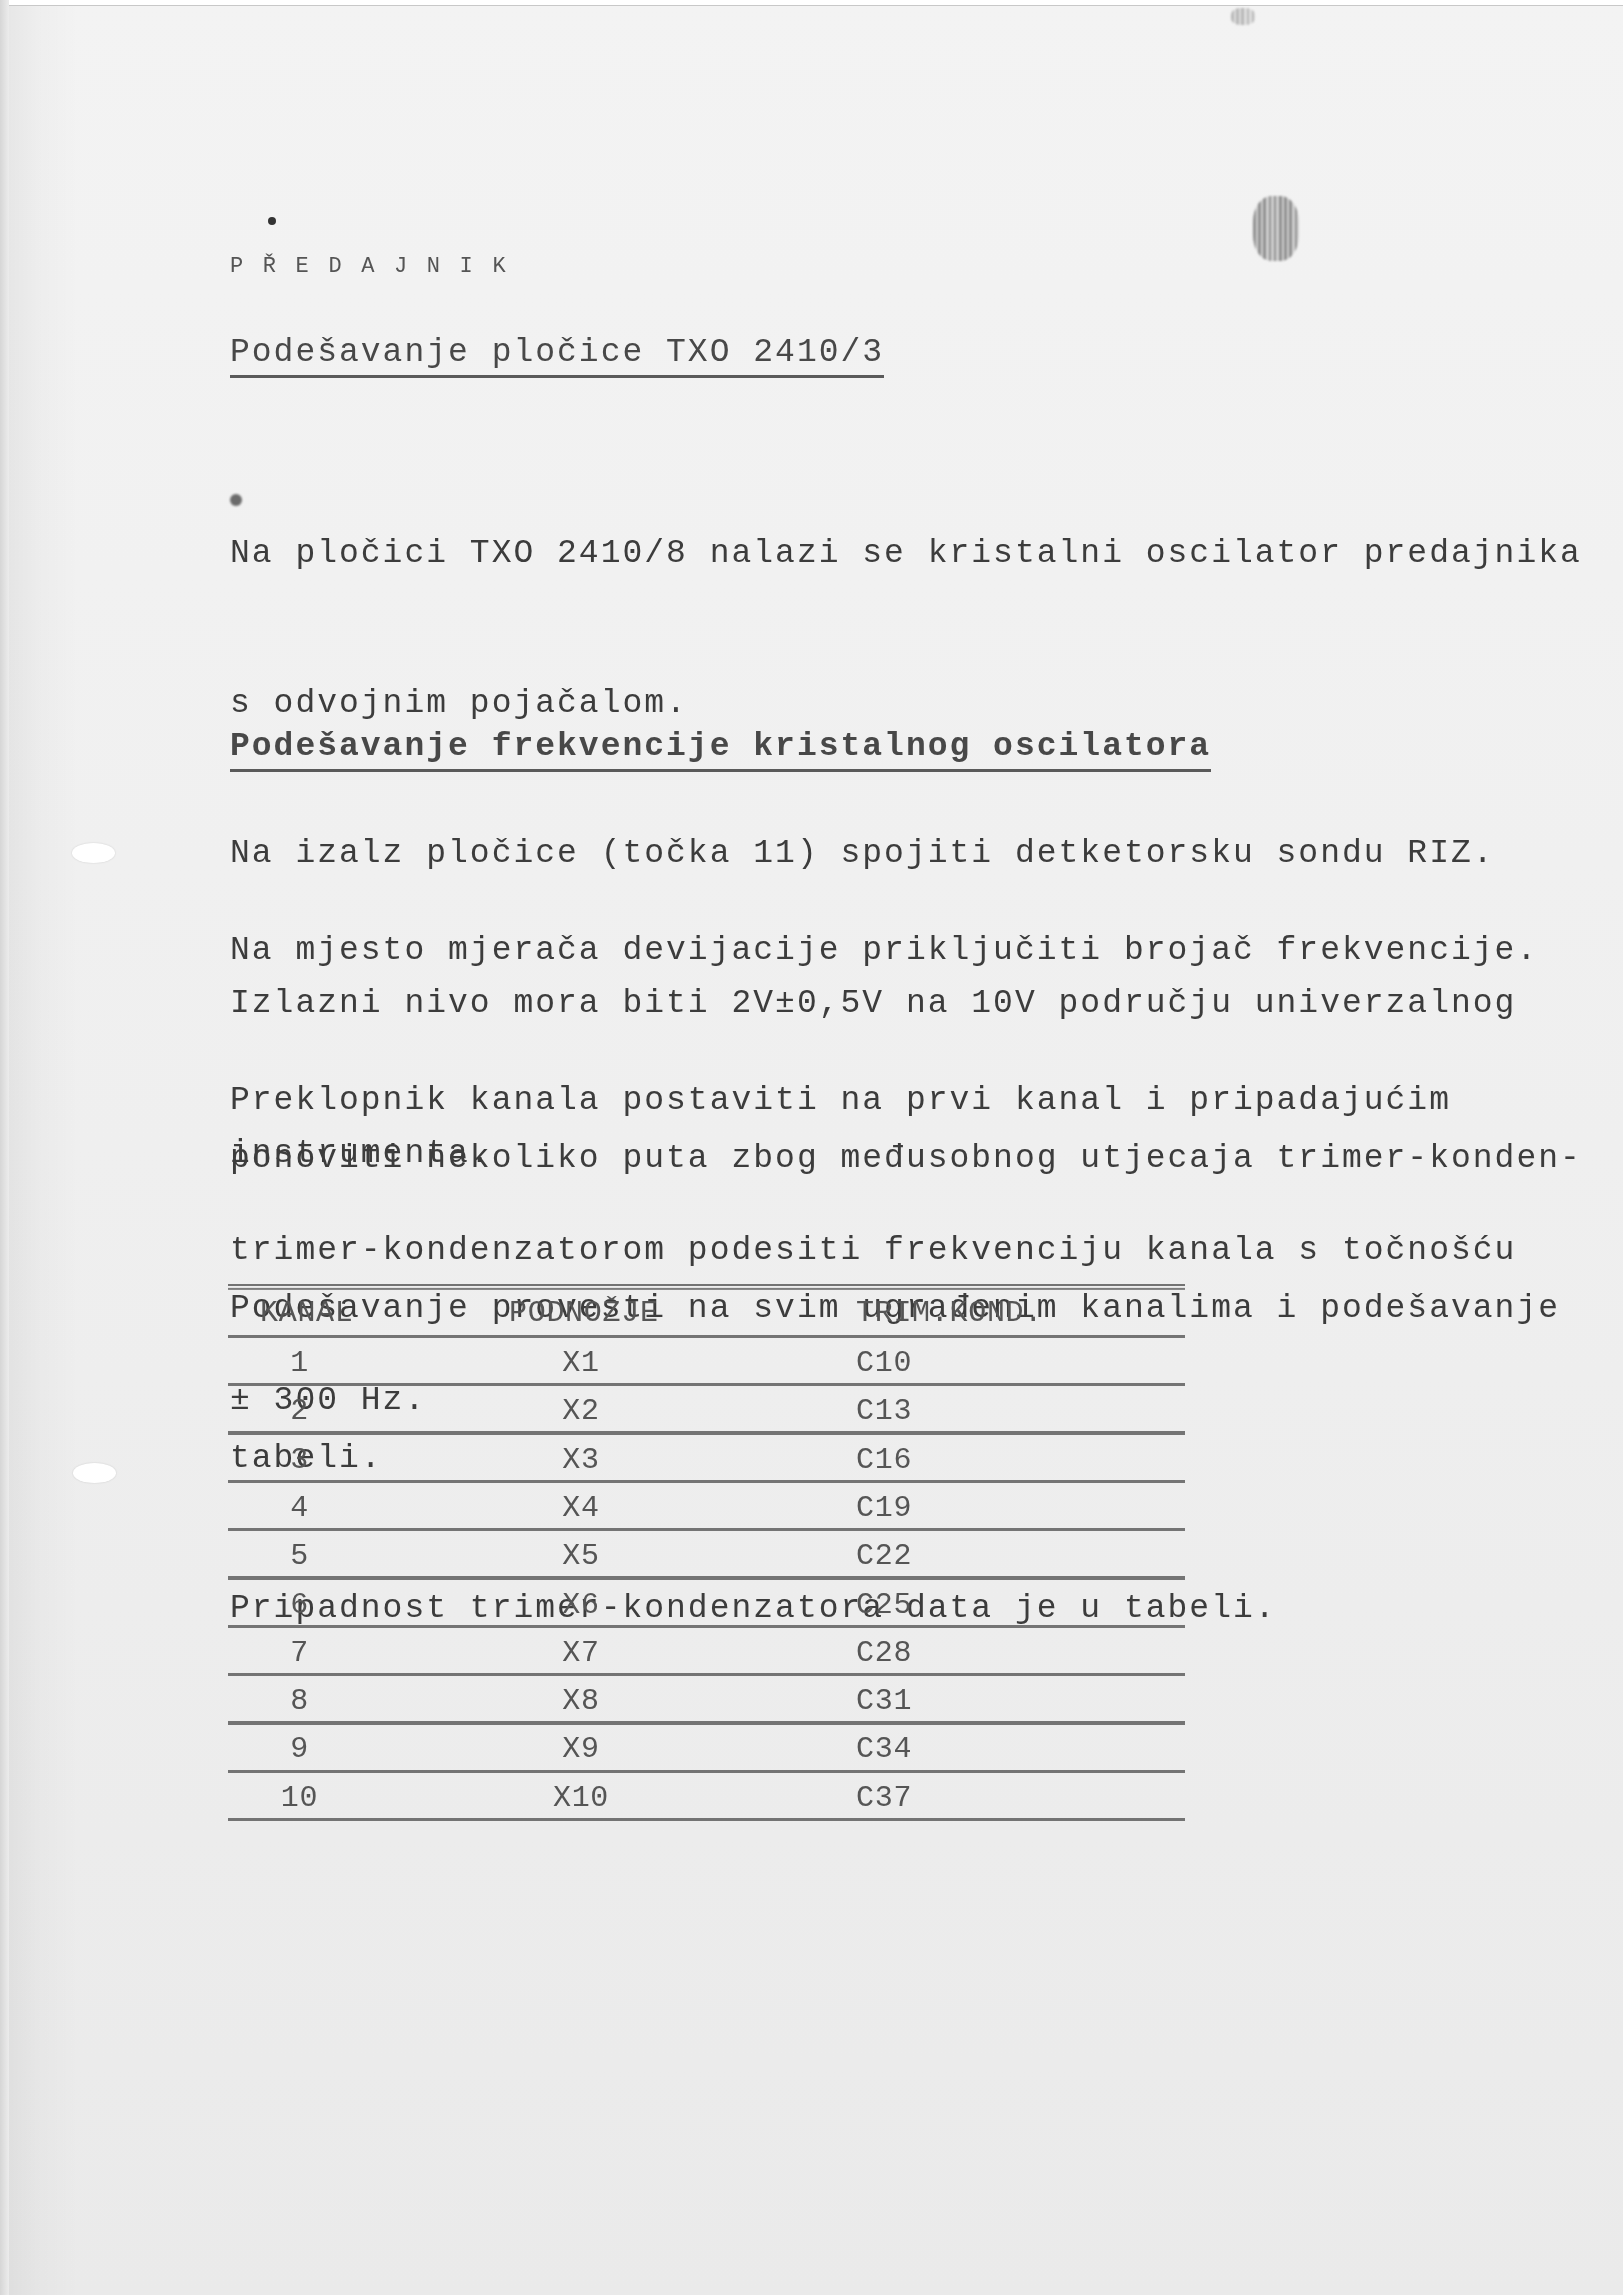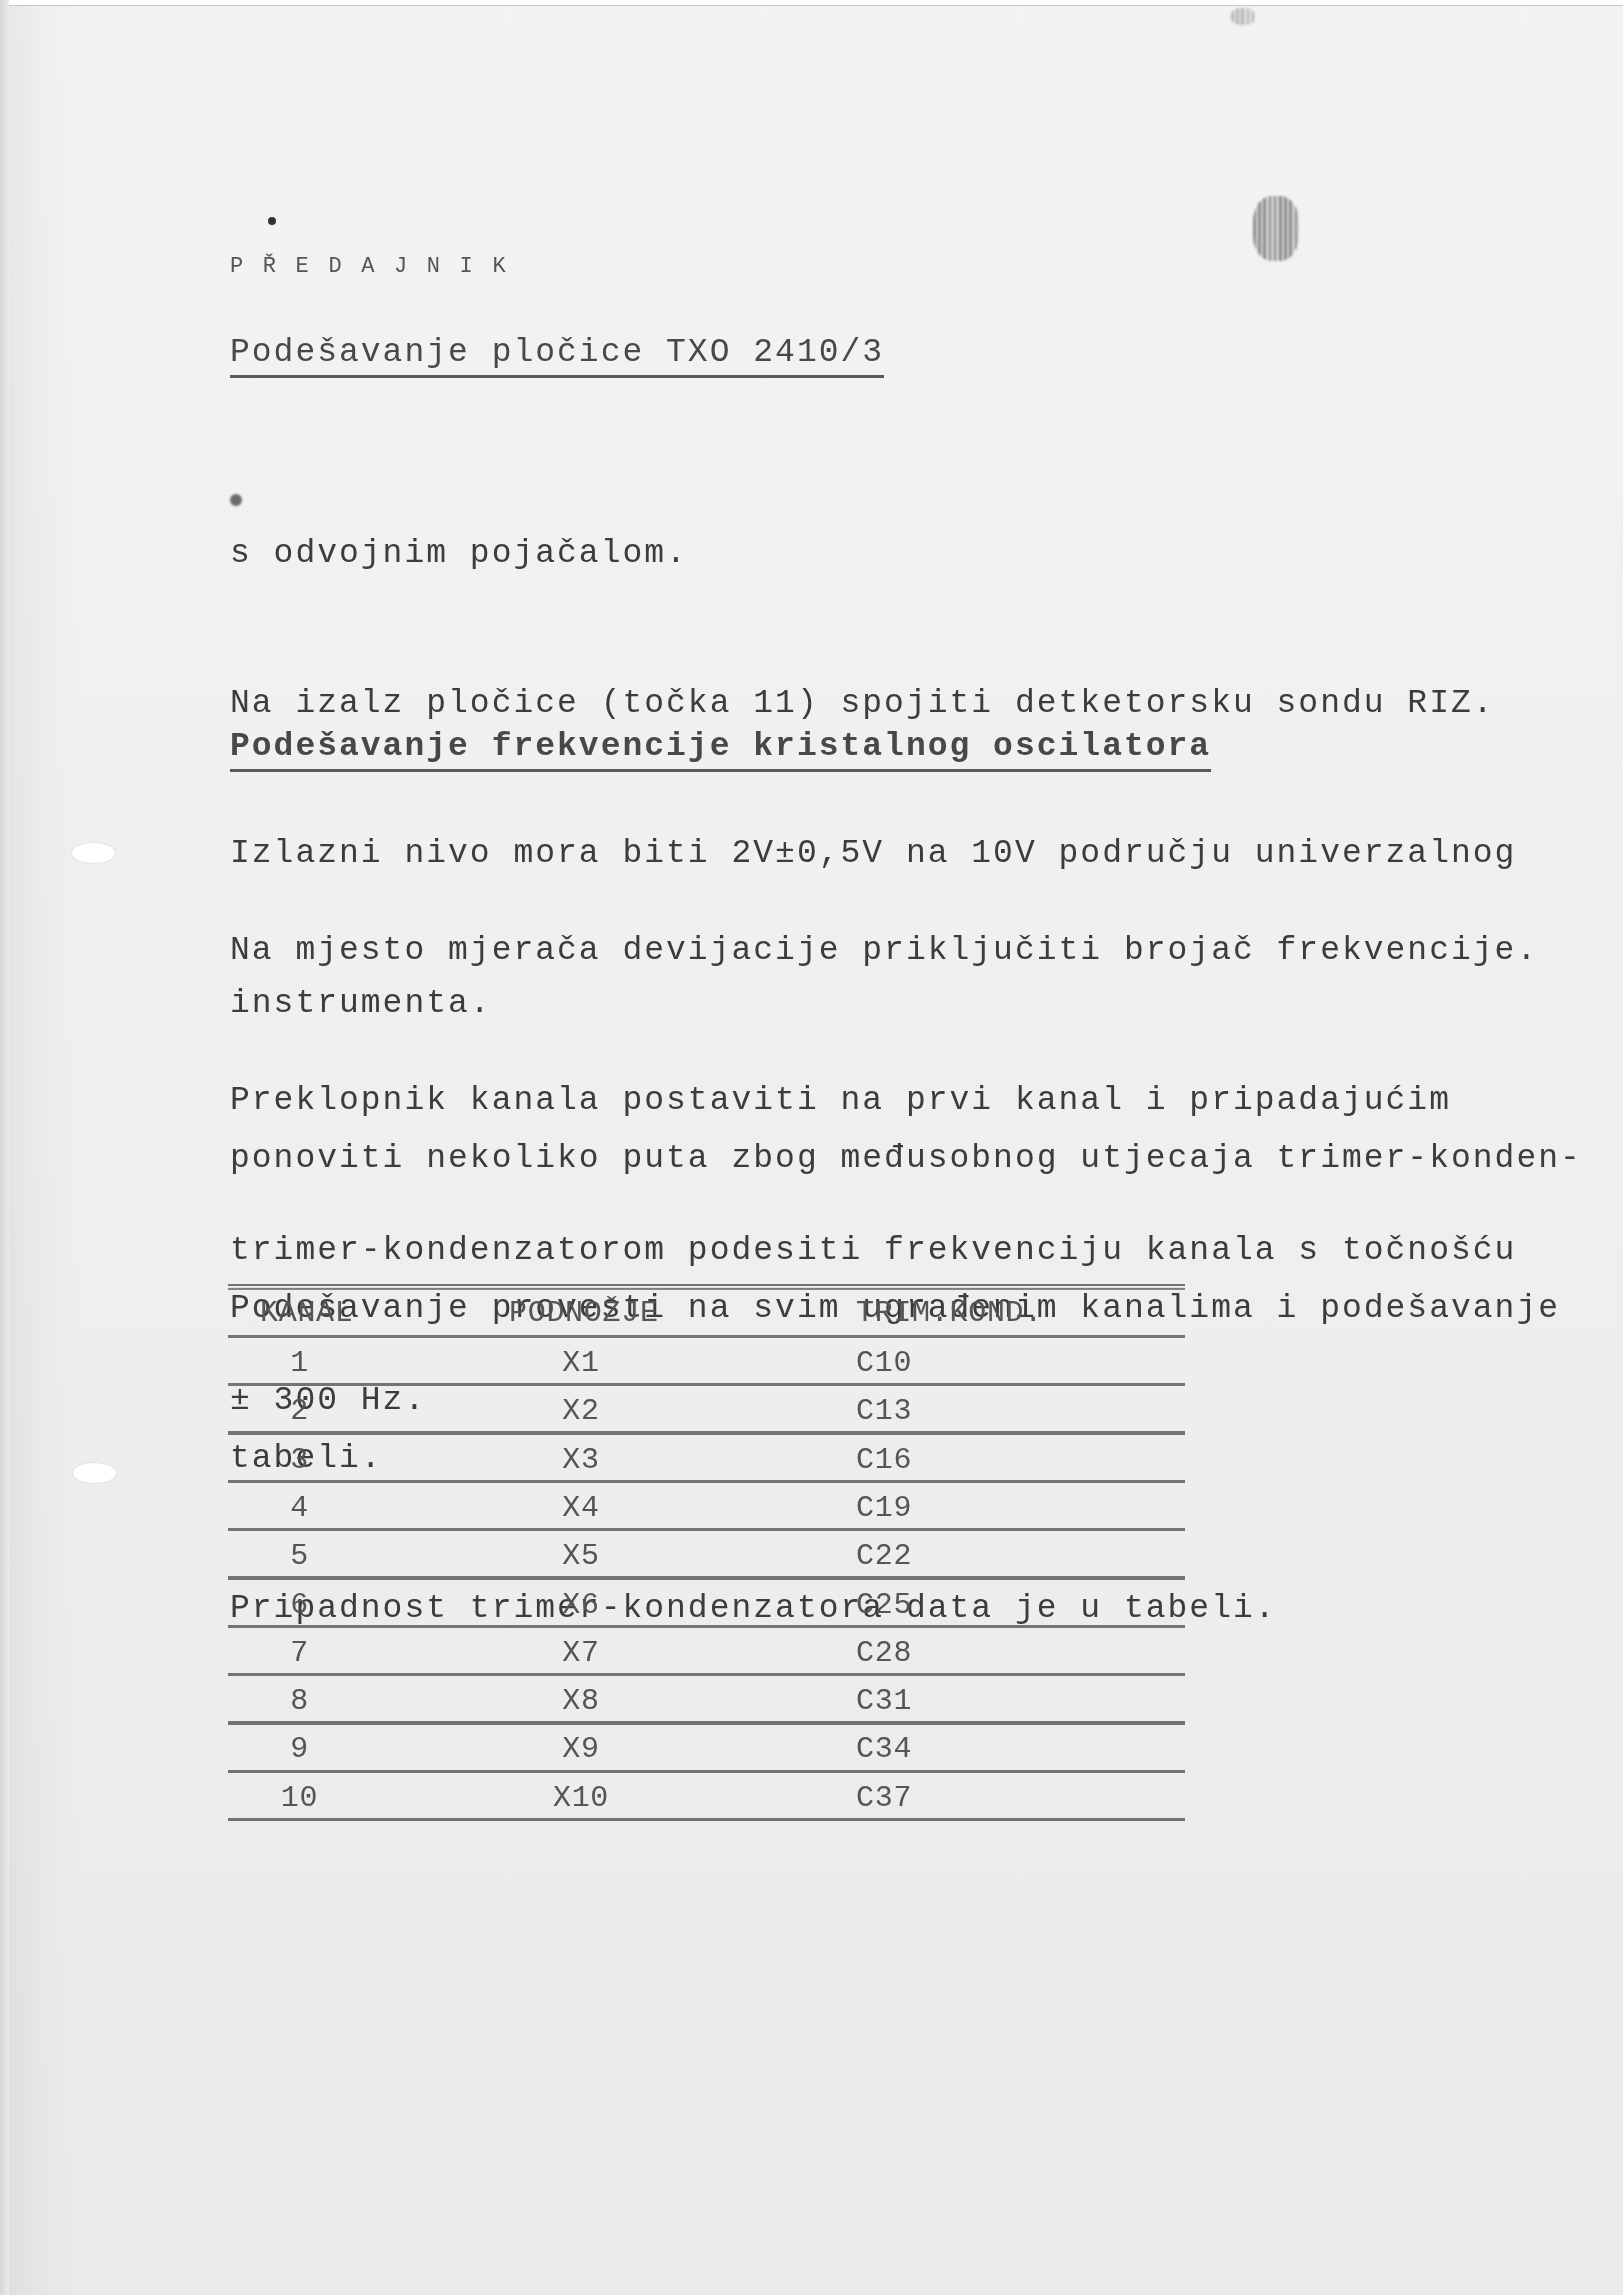--- a/index.html
+++ b/index.html
@@ -137,20 +137,21 @@
   <div class="smudge" style="left:1253px; top:196px; width:46px; height:65px;"></div>
   <div class="smudge" style="left:1231px; top:7.9px; width:23.6px; height:17px; opacity:0.6;"></div>
   <div class="ink-dot" style="left:268px; top:217px; width:7.9px; height:7.9px;"></div>
   <div class="ink-dot" style="left:230px; top:494px; width:11.8px; height:11.8px; opacity:0.7; filter:blur(1.3px);"></div>
 
   <div class="title">PŘEDAJNIK</div>
 
   <div class="heading heading-1">Podešavanje pločice TXO 2410/3</div>
 
   <div class="text para-1">
+    <span class="line">Na pločici TXO 2410/8 nalazi se kristalni oscilator predajnika</span>
     <span class="line">s odvojnim pojačalom.</span>
     <span class="line">Na izalz pločice (točka 11) spojiti detketorsku sondu RIZ.</span>
     <span class="line">Izlazni nivo mora biti 2V±0,5V na 10V području univerzalnog</span>
     <span class="line">instrumenta.</span>
   </div>
 
   <div class="heading heading-2">Podešavanje frekvencije kristalnog oscilatora</div>
 
   <div class="text para-2">
     <span class="line">Na mjesto mjerača devijacije priključiti brojač frekvencije.</span>

